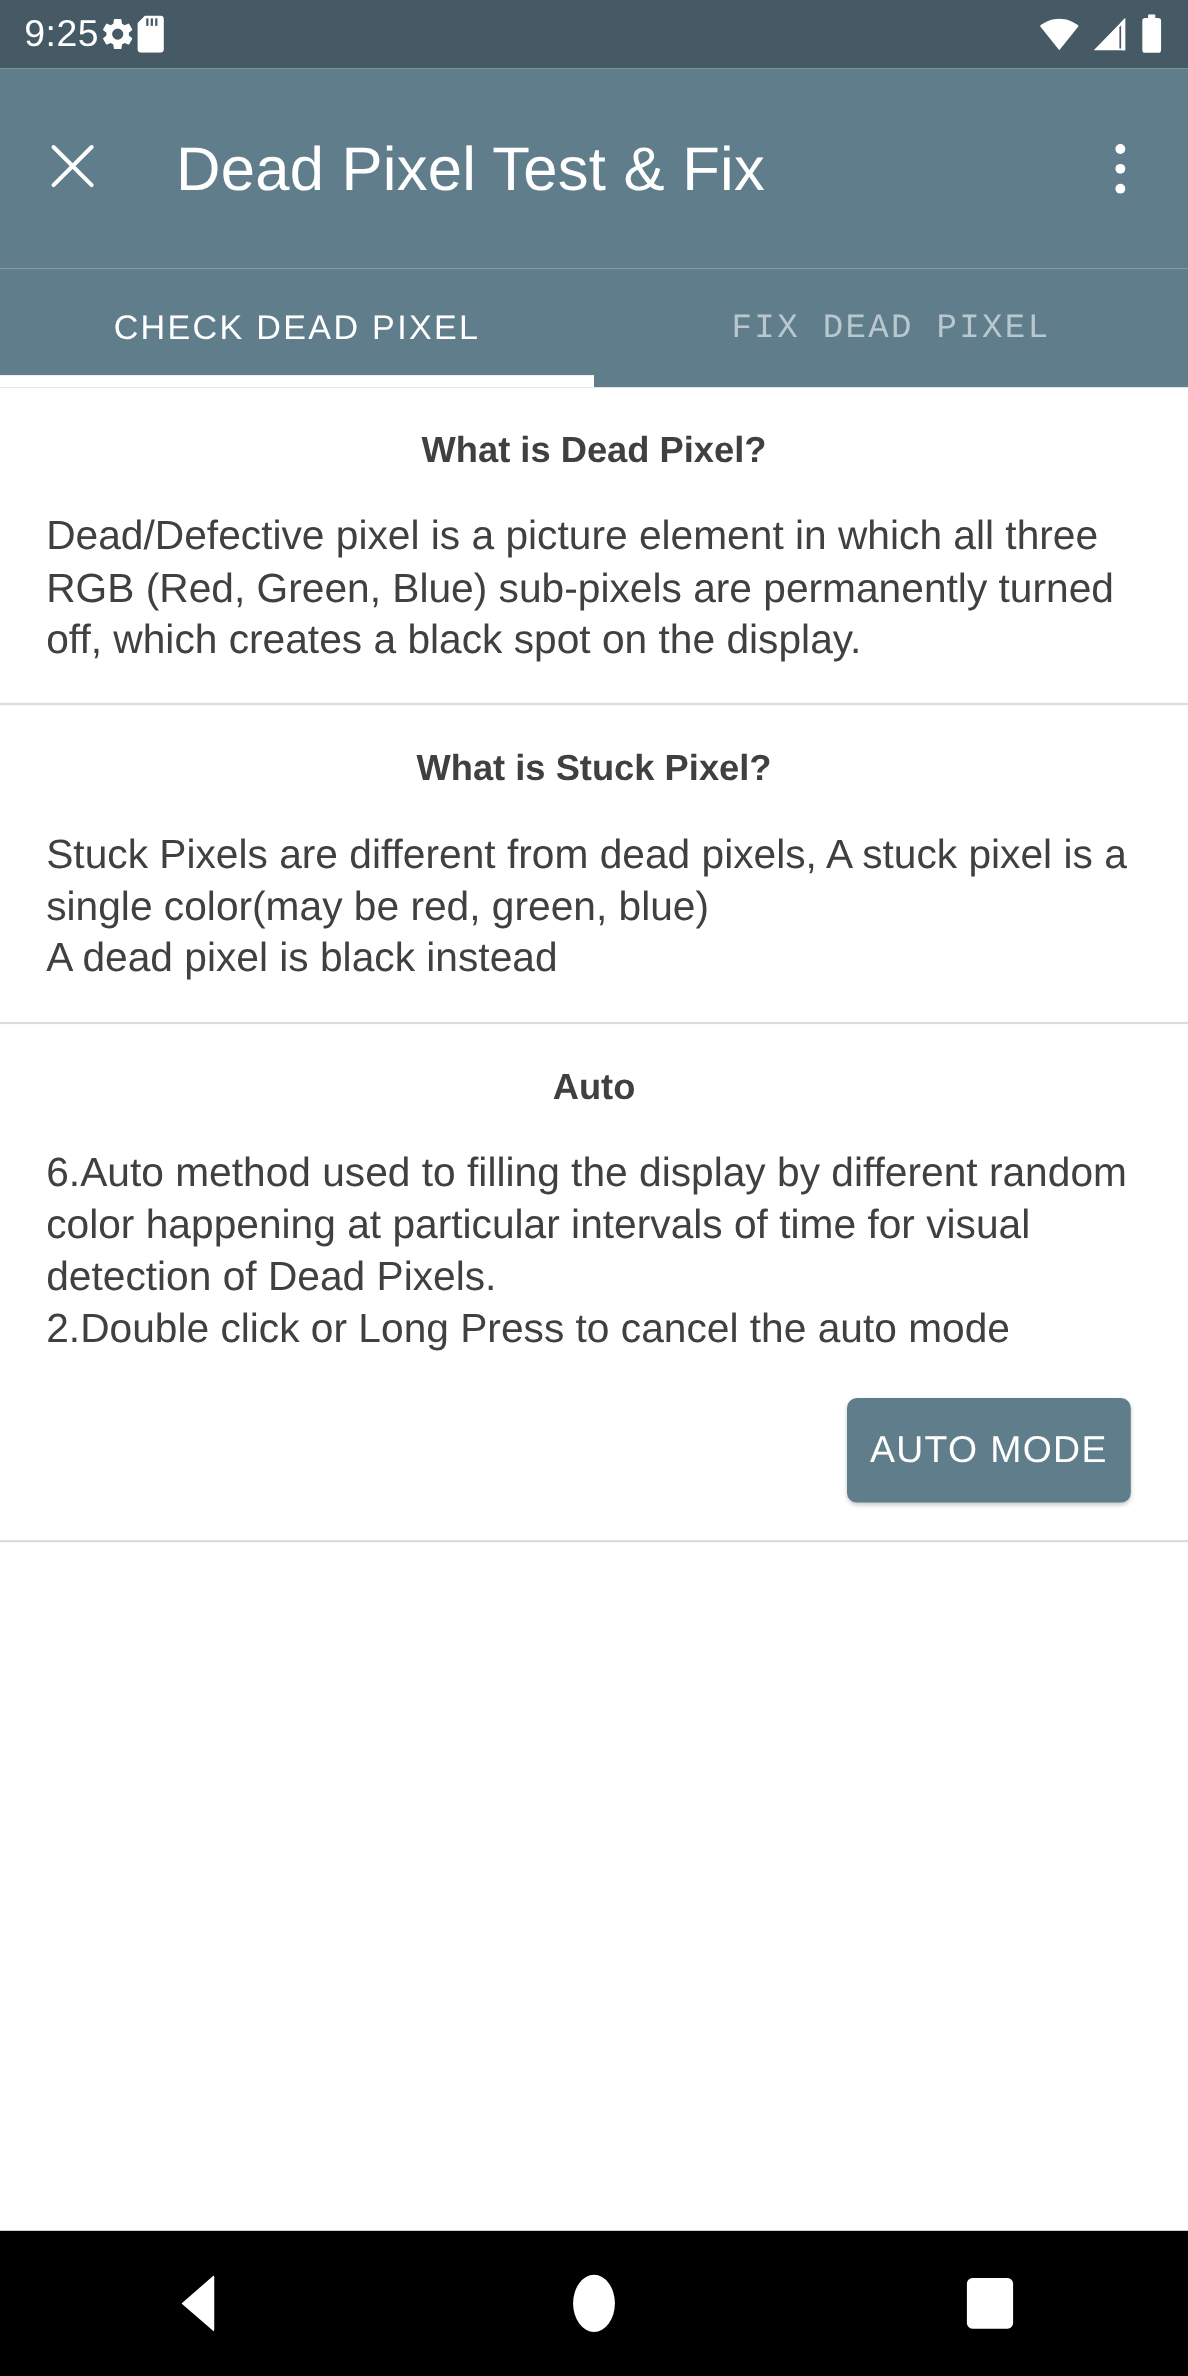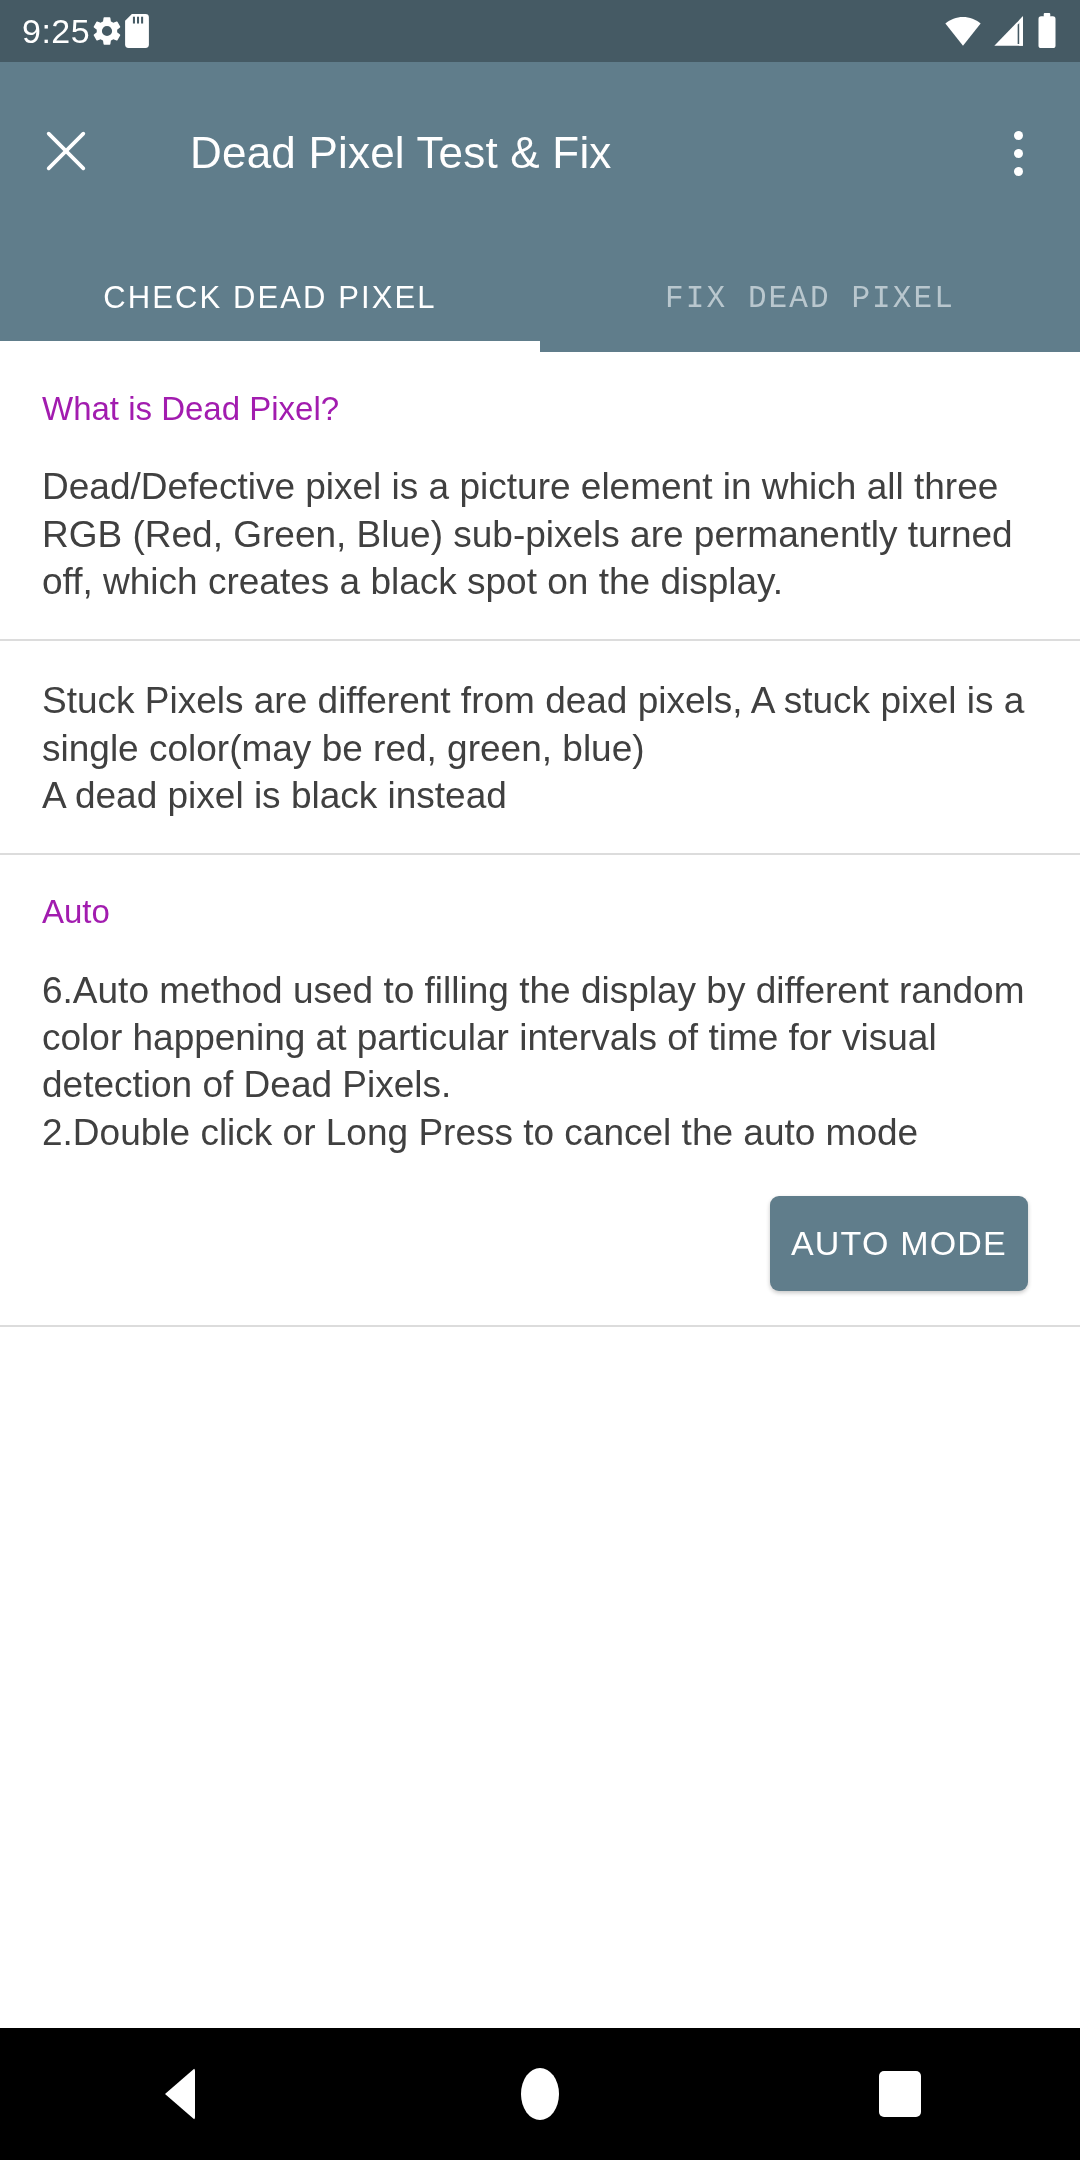--- a/index.html
+++ b/index.html
@@ -31,23 +31,23 @@
     padding:0 30px;
     position:relative;
   }
   .close-btn{
     width:72px; height:72px;
     display:flex; align-items:center; justify-content:center;
     flex:0 0 auto;
   }
   .appbar-title{
     color:#ffffff;
-    font-size:44px;
+    font-size:56px;
     font-weight:400;
-    margin-left:88px;
+    margin-left:58px;
     letter-spacing:0.2px;
     white-space:nowrap;
   }
   .overflow-btn{
     margin-left:auto;
     width:64px; height:84px;
     display:flex; flex-direction:column;
     align-items:center; justify-content:center;
     gap:9px;
   }
@@ -82,24 +82,25 @@
   .content{
     background:#ffffff;
     height:1678px;
     overflow:hidden;
   }
   .section{
     padding:36px 42px 34px 42px;
   }
   .section-title{
     font-size:33px;
-    color:#a21caf;
+    color:#404040;
     line-height:1.25;
     margin-bottom:34px;
-    font-weight:400;
+    font-weight:700;
+    text-align:center;
   }
   .section-body{
     font-size:37px;
     color:#404040;
     line-height:1.28;
     white-space:pre-line;
     font-weight:400;
   }
   .divider{
     height:2px;
@@ -224,20 +225,21 @@
 
 <div class="content">
 
   <div class="section">
     <div class="section-title">What is Dead Pixel?</div>
     <div class="section-body">Dead/Defective pixel is a picture element in which all three RGB (Red, Green, Blue) sub-pixels are permanently turned off, which creates a black spot on the display.</div>
   </div>
   <div class="divider"></div>
 
   <div class="section">
+    <div class="section-title">What is Stuck Pixel?</div>
     <div class="section-body">Stuck Pixels are different from dead pixels, A stuck pixel is a single color(may be red, green, blue)
  A dead pixel is black instead</div>
   </div>
   <div class="divider"></div>
 
   <div class="section">
     <div class="section-title">Auto</div>
     <div class="section-body">6.Auto method used to filling the display by different random color happening at particular intervals of time for visual detection of Dead Pixels.
 2.Double click or Long Press to cancel the auto mode</div>
     <div class="btn-row">

